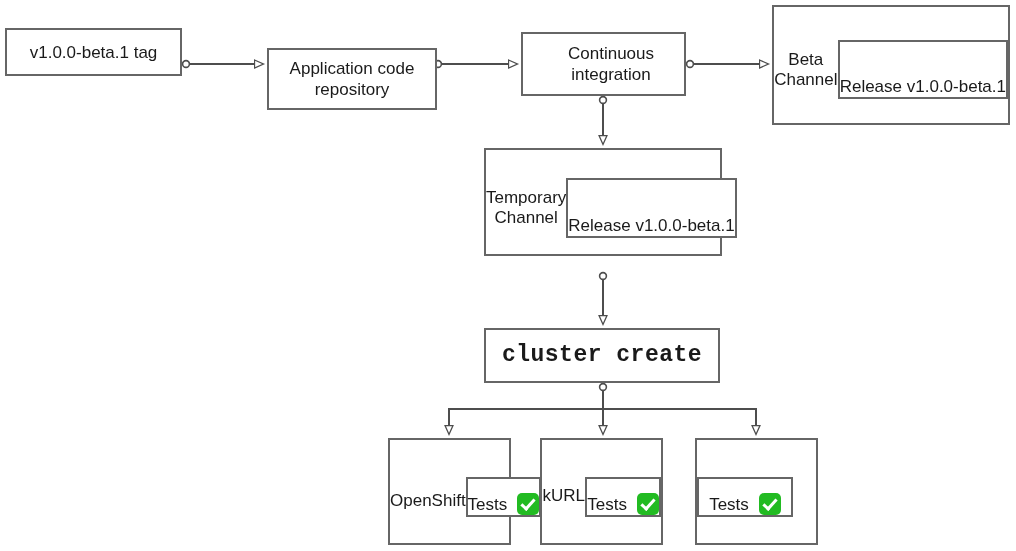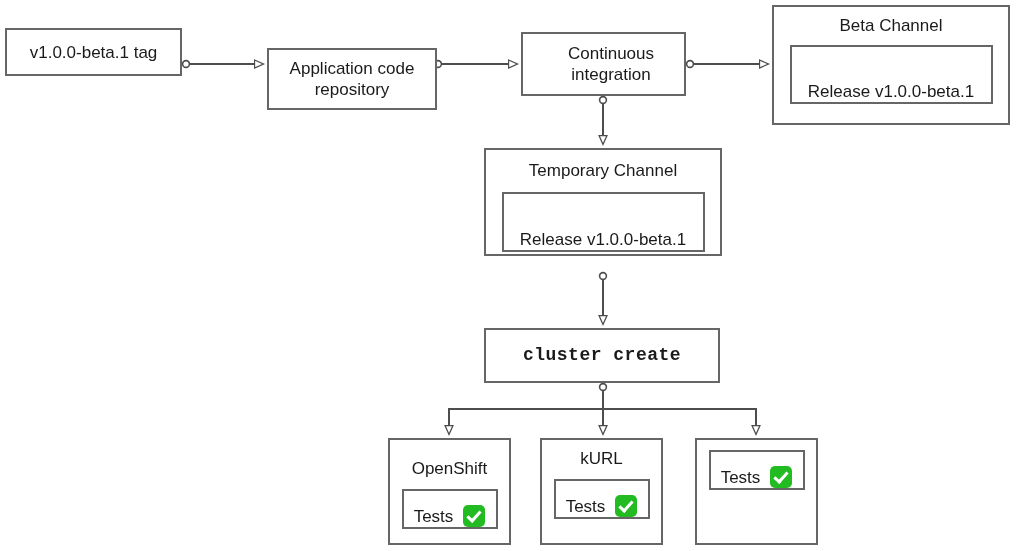--- a/index.html
+++ b/index.html
@@ -39,31 +39,31 @@
   }
   .node .label {
     font-size: 17px;
     line-height: 21px;
     color: #1a1a1a;
     white-space: pre-line;
   }
   .node.mono .label {
     font-family: "Liberation Mono", "DejaVu Sans Mono", monospace;
     font-weight: bold;
-    font-size: 18px;
+    font-size: 23px;
     letter-spacing: 0.5px;
   }
   
   .container-node {
     position: absolute;
     box-sizing: border-box;
     background: #ffffff;
     border: 2px solid #666666;
     display: flex;
-    flex-direction: column;
+    flex-direction: row;
     align-items: center;
   }
   .container-node .title {
     font-size: 17px;
     line-height: 20px;
     color: #1a1a1a;
     text-align: center;
     width: 100%;
   }
   .inner-box {

